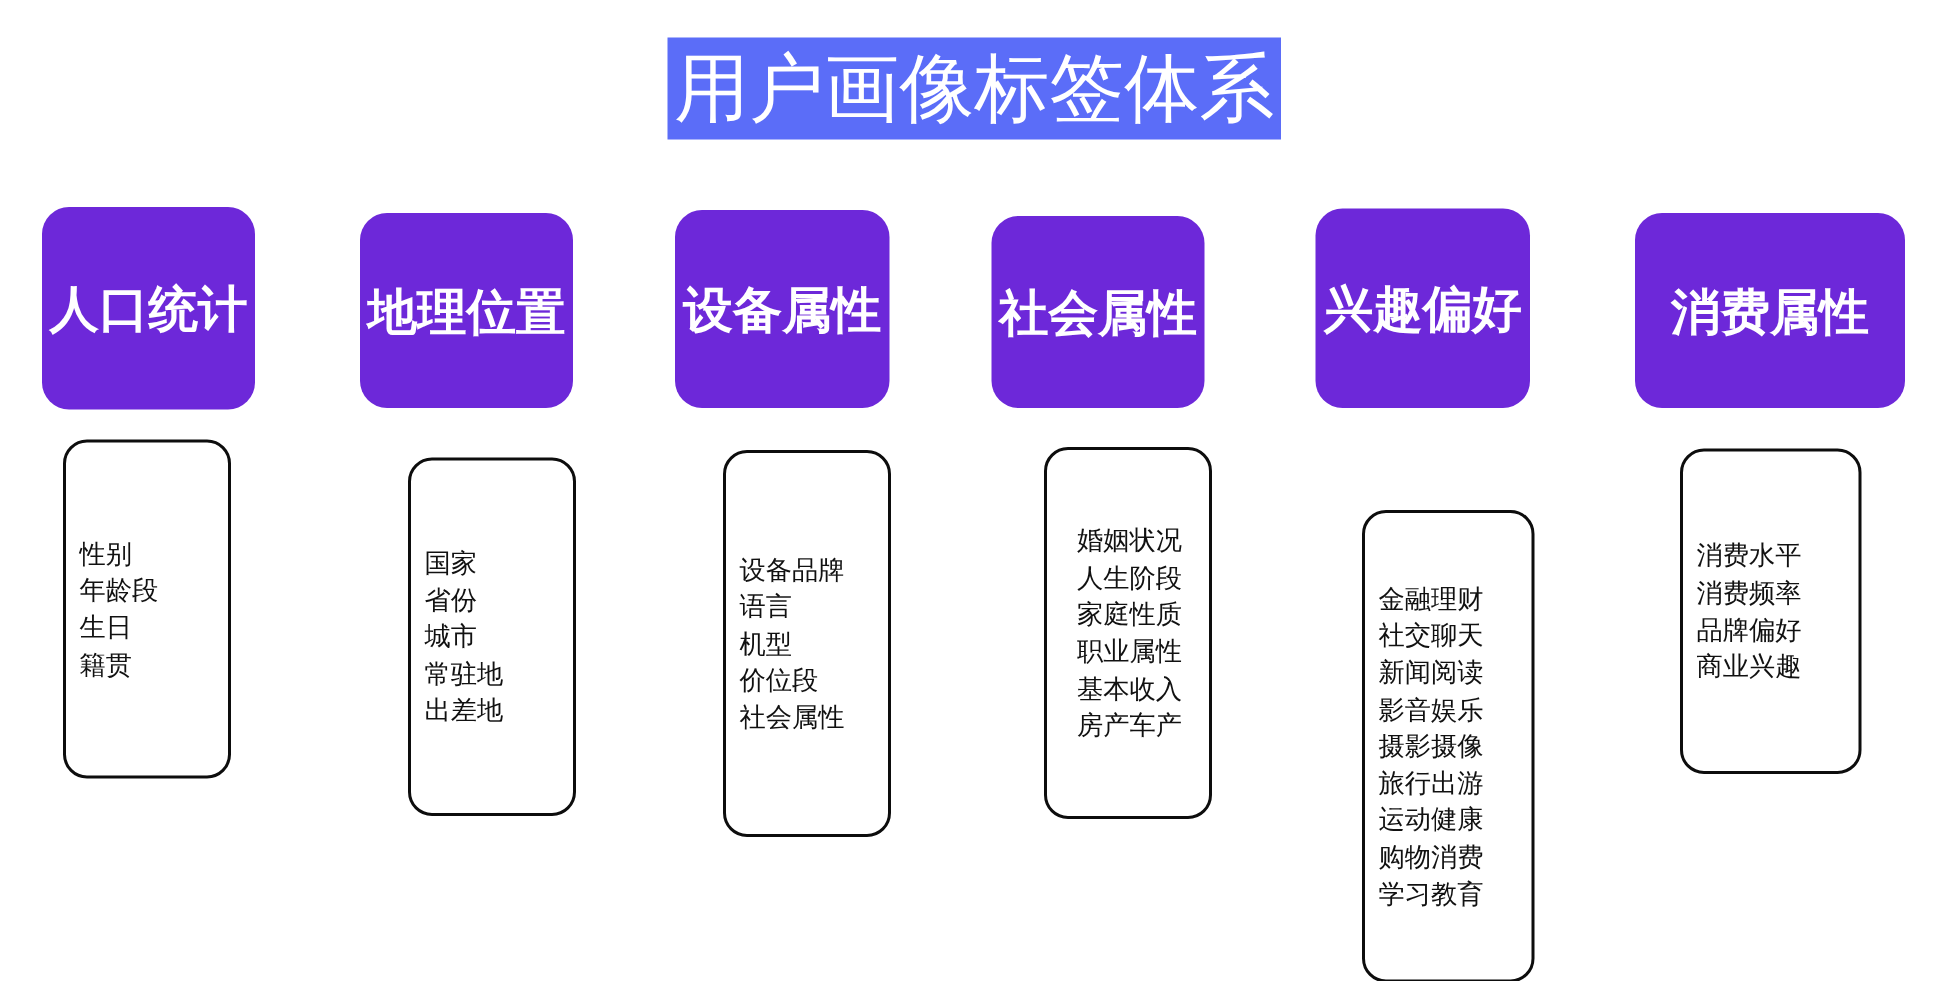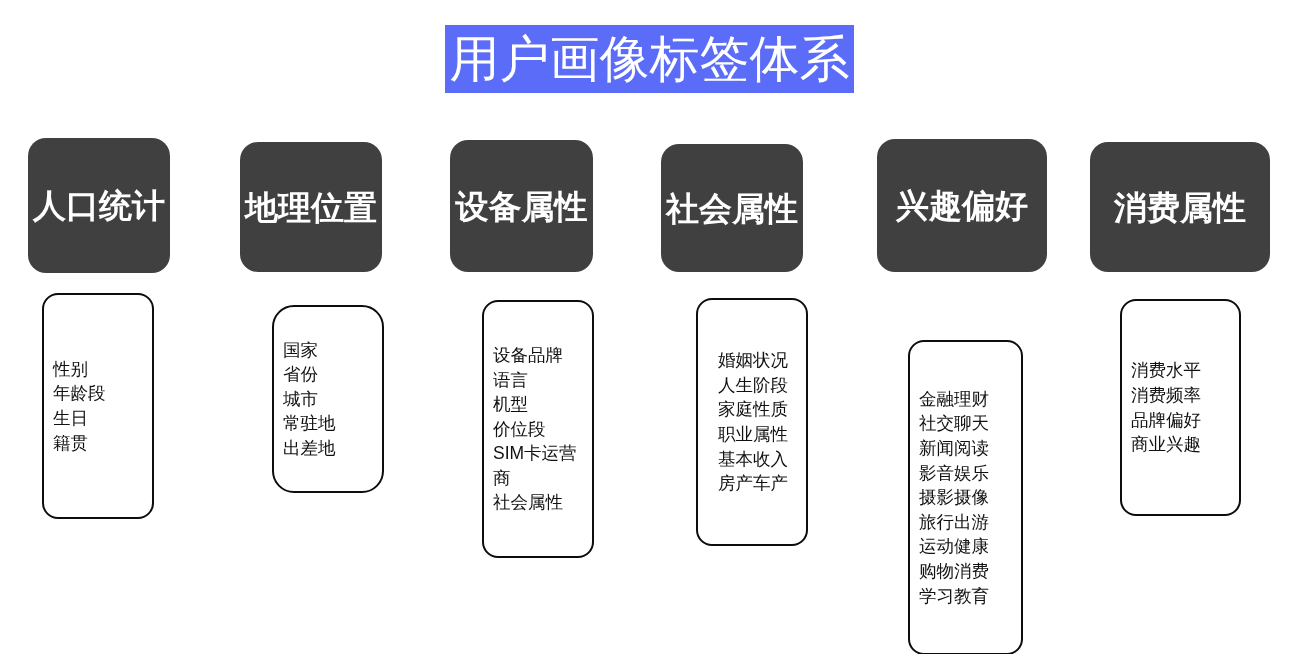--- a/index.html
+++ b/index.html
@@ -44,21 +44,21 @@
   }
 
   
   .column {
     position: absolute;
     top: 0;
   }
 
   .cat-card {
     position: absolute;
-    background: #404040;
+    background: #6d28d9;
     border-radius: 18px;
     display: flex;
     align-items: center;
     justify-content: center;
     box-sizing: border-box;
   }
   .cat-card-label {
     font-family: "Liberation Sans", "DejaVu Sans", sans-serif;
     font-size: 33px;
     font-weight: 700;
@@ -90,29 +90,29 @@
     color: #111111;
     white-space: normal;
     text-align: left;
   }
 
   
   #col-0 .cat-card { left: 28px;  top: 138px; width: 142px; height: 135px; }
   #col-0 .item-box { left: 42px;  top: 293px; width: 112px; height: 226px; }
 
   #col-1 .cat-card { left: 240px; top: 142px; width: 142px; height: 130px; }
-  #col-1 .item-box { left: 272px; top: 305px; width: 112px; height: 188px; border-radius: 22px; }
+  #col-1 .item-box { left: 272px; top: 305px; width: 112px; height: 239px; }
 
   #col-2 .cat-card { left: 450px; top: 140px; width: 143px; height: 132px; }
   #col-2 .item-box { left: 482px; top: 300px; width: 112px; height: 258px; }
 
   #col-3 .cat-card { left: 661px; top: 144px; width: 142px; height: 128px; }
   #col-3 .item-box { left: 696px; top: 298px; width: 112px; height: 248px; padding-left: 11px; }
 
-  #col-4 .cat-card { left: 877px; top: 139px; width: 170px; height: 133px; }
+  #col-4 .cat-card { left: 877px; top: 139px; width: 143px; height: 133px; }
   #col-4 .item-box { left: 908px; top: 296px; width: 115px; height: 315px; margin-top: 44px; }
 
   #col-5 .cat-card { left: 1090px; top: 142px; width: 180px; height: 130px; }
   #col-5 .item-box { left: 1120px; top: 299px; width: 121px; height: 217px; }
 </style>
 </head>
 <body>
 
 <div id="canvas">
 
@@ -152,21 +152,20 @@
   <div class="column" id="col-2">
     <div class="cat-card">
       <span class="cat-card-label">设备属性</span>
     </div>
     <div class="item-box">
       <ul class="item-list">
         <li>设备品牌</li>
         <li>语言</li>
         <li>机型</li>
         <li>价位段</li>
-        <li>SIM卡运营商</li>
         <li>社会属性</li>
       </ul>
     </div>
   </div>
 
   <div class="column" id="col-3">
     <div class="cat-card">
       <span class="cat-card-label">社会属性</span>
     </div>
     <div class="item-box">

